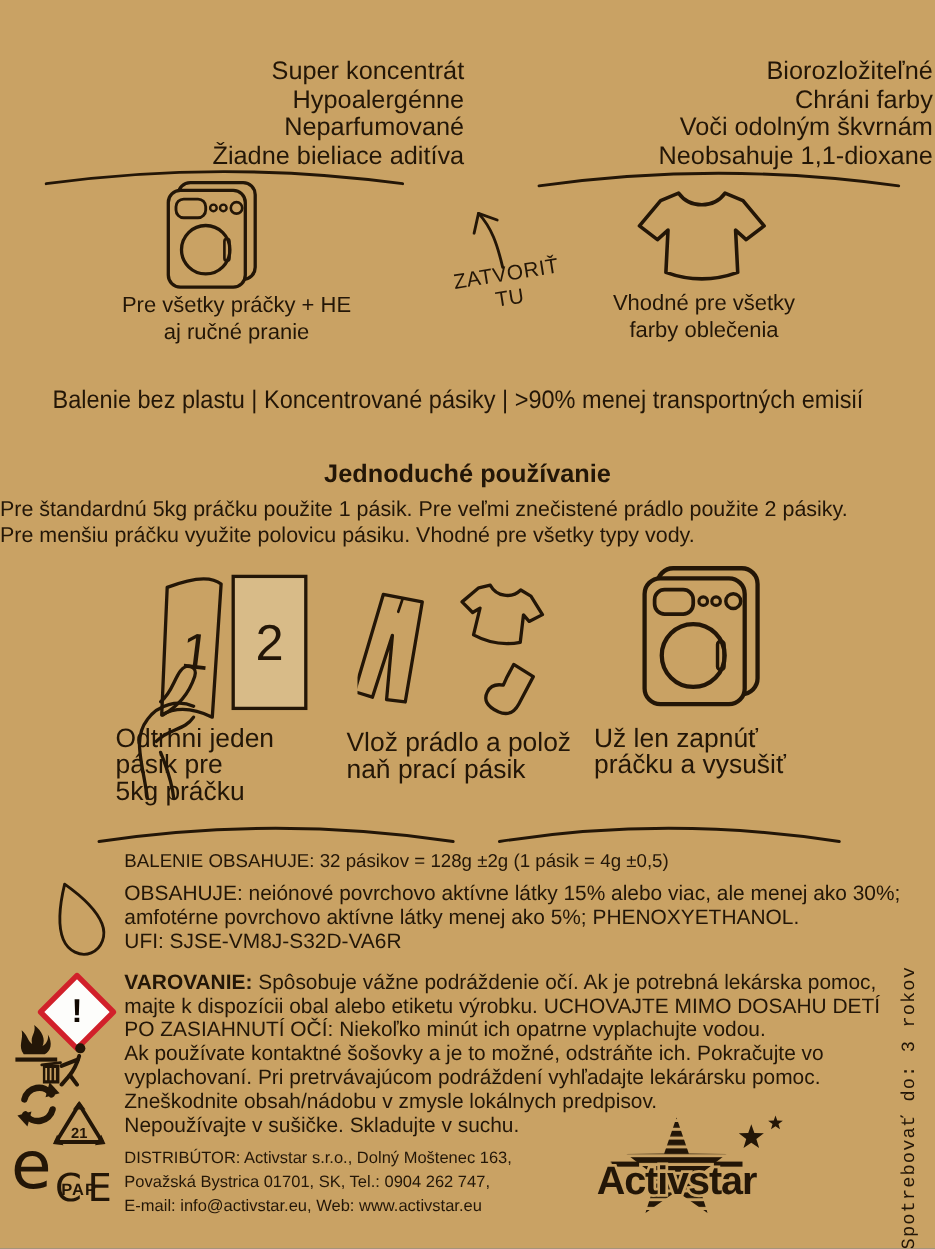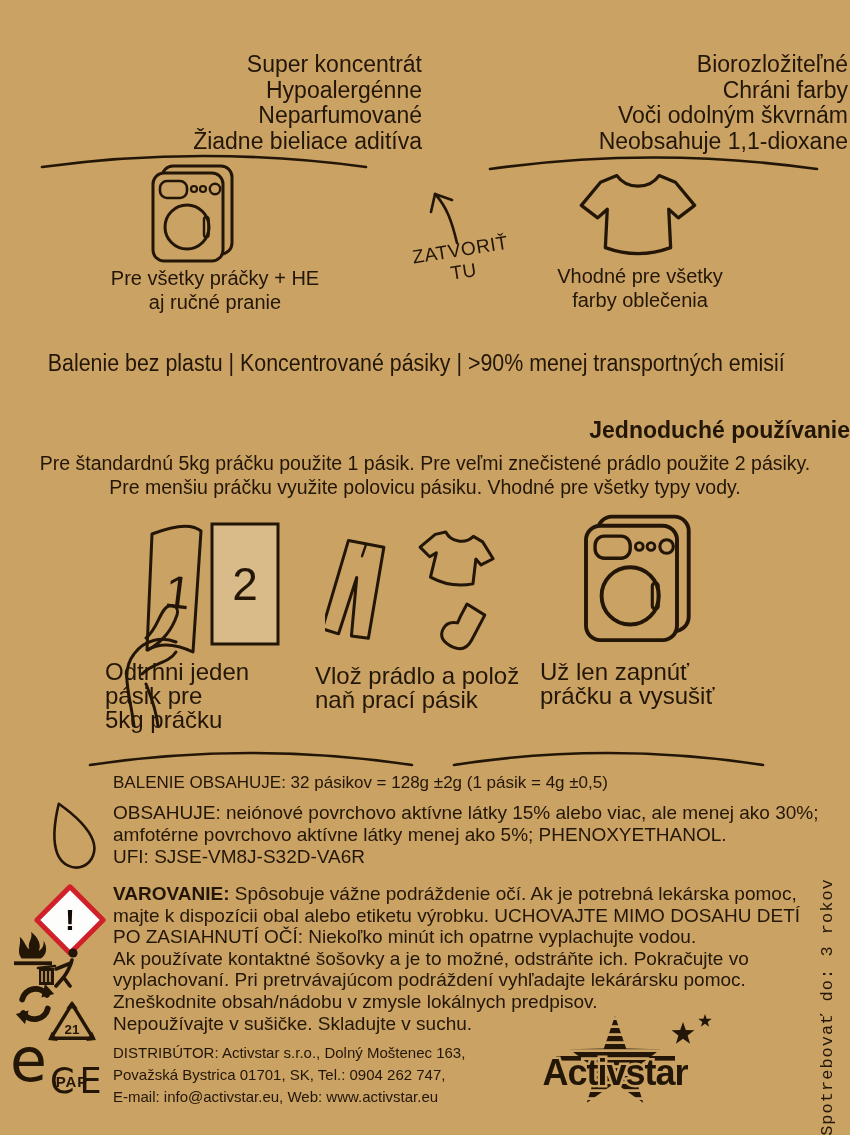--- a/index.html
+++ b/index.html
@@ -4,22 +4,22 @@
 <style>
   html,body{margin:0;padding:0;background:#8a8a8a;}
   .page{position:relative;width:850px;height:1135px;background:#c9a264;color:#231607;
         font-family:"Liberation Sans",sans-serif;overflow:hidden;margin:0 auto;}
   .abs{position:absolute;}
   .feat{top:52px;width:420px;text-align:right;font-size:23px;line-height:25.5px;}
   .cap{font-size:20px;line-height:24px;text-align:center;}
   .decor-svg{left:0;top:0;pointer-events:none;}
   .features-row{top:350px;left:0;width:732px;text-align:center;font-size:23px;margin-left:20px;}
   .features-row span{display:inline-block;transform:scaleX(.93);white-space:nowrap;}
-  .usage-title{top:417px;left:0;width:850px;text-align:right;font-weight:bold;font-size:23px;}
-  .usage-line{left:0;width:850px;text-align:center;font-size:19.5px;}
+  .usage-title{top:417px;left:0;width:850px;text-align:center;font-weight:bold;font-size:23px;}
+  .usage-line{left:0;width:850px;font-size:19.5px;}
   .step-cap{font-size:24px;line-height:24px;text-align:left;}
   .body-line{font-size:19px;line-height:22px;white-space:nowrap;}
   .warn-line{font-size:19px;line-height:21.6px;white-space:nowrap;}
   .ghs{left:44px;top:894px;width:42px;height:42px;background:#fdfdfb;border:5px solid #d1202a;
        border-radius:3px;transform:rotate(45deg);display:flex;align-items:center;justify-content:center;}
   .ghs span{transform:rotate(-45deg);font-weight:900;font-size:30px;line-height:1;color:#110902;}
   .pap-label{left:44px;top:1039px;width:56px;text-align:center;font-weight:bold;font-size:15px;letter-spacing:1px;margin-top:34px;}
   .e-mark{left:10px;top:1030px;font-size:60px;line-height:1;font-family:"DejaVu Sans",sans-serif;}
   .ce-mark{left:50px;top:1064px;font-size:35px;line-height:1;letter-spacing:5px;font-family:"DejaVu Sans",sans-serif;}
   .dist-line{font-size:15px;line-height:22.2px;white-space:nowrap;}

